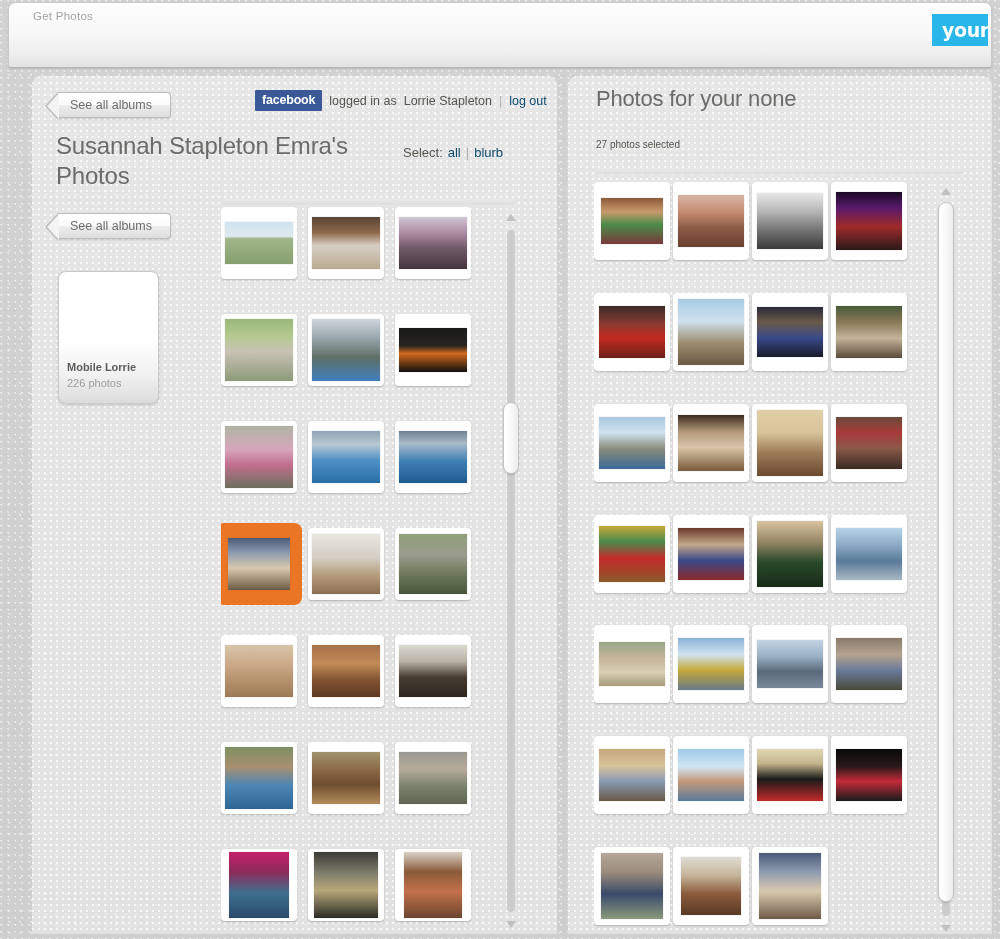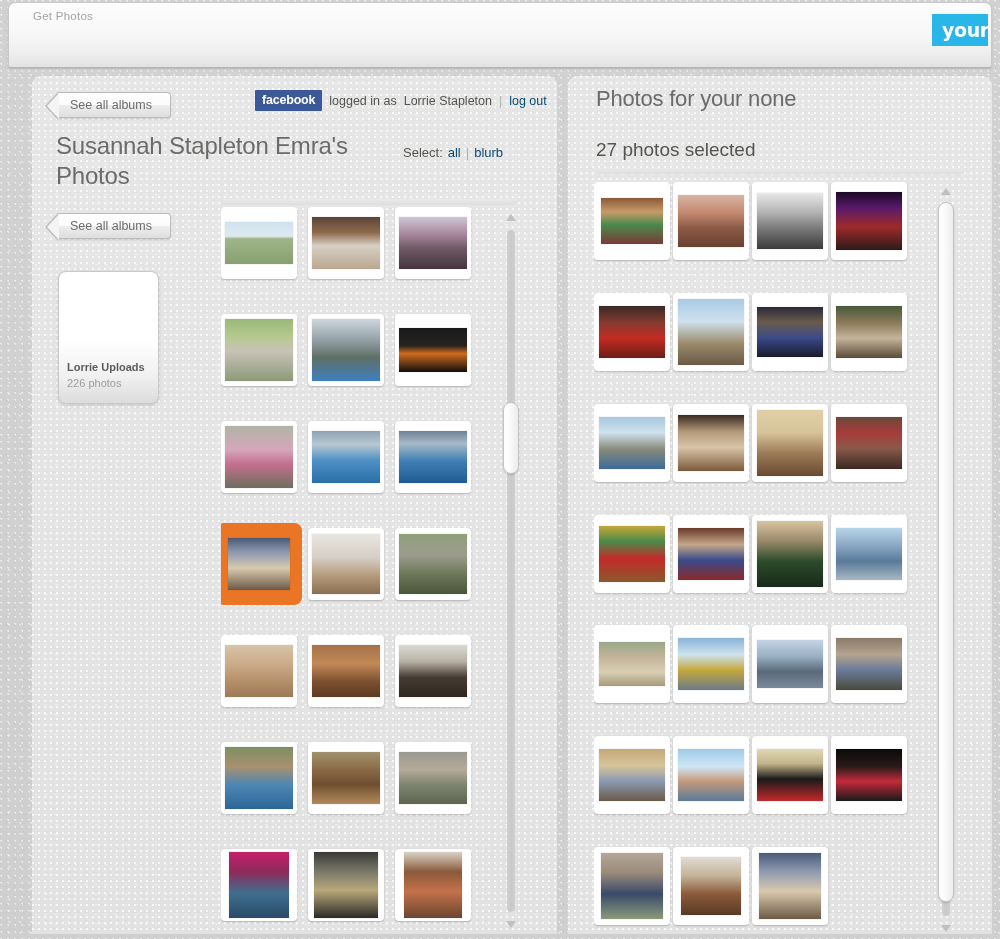--- a/index.html
+++ b/index.html
@@ -346,21 +346,21 @@
 <div id="select-row">
   <span>Select:</span>
   <span class="link-blue">all</span>
   <span class="sep">|</span>
   <span class="link-blue">blurb</span>
 </div>
 
 <div id="see-all-albums-side" class="arrow-button">See all albums</div>
 
 <div id="album-card">
-  <div id="album-card-name">Lorrie Uploads</div>
+  <div id="album-card-name">Mobile Lorrie</div>
   <div id="album-card-count">226 photos</div>
 </div>
 
 <div id="left-rule" class="hrule"></div>
 <div id="left-grid" class="grid">
     <div class="thumb" title="Waterfront park with lawn and sailboats">
       <div class="pic" style="width: 68px; height: 42px; background-image: linear-gradient(rgb(207, 227, 239) 0%, rgb(223, 233, 239) 34%, rgb(159, 181, 138) 40%, rgb(135, 160, 110) 100%);"></div>
     </div>
     <div class="thumb" title="Ice bucket challenge buckets on deck">
       <div class="pic" style="width: 68px; height: 52px; background-image: linear-gradient(rgb(90, 68, 56) 0%, rgb(142, 106, 76) 30%, rgb(216, 207, 196) 55%, rgb(185, 168, 144) 100%);"></div>
@@ -428,21 +428,21 @@
   <div class="arrow-up"></div>
   <div class="track"></div>
   <div class="thumbgrip"></div>
   <div class="arrow-down"></div>
 </div>
 
 <div id="right-panel" class="noise-panel"></div>
 
 <div style="position:absolute;left:596px;top:86px;font-size:22px;color:#6b6b69;letter-spacing:-0.2px;">Photos for your none</div>
 
-<div style="position:absolute;left:596px;top:139px;font-size:19px;color:#55554f;">27 photos selected</div>
+<div style="position:absolute;left:596px;top:139px;font-size:10px;color:#55554f;">27 photos selected</div>
 
 <div id="right-rule" class="hrule"></div>
 <div id="right-grid" class="grid">
     <div class="thumb" title="Children at a craft table">
       <div class="pic" style="width: 62px; height: 46px; background-image: linear-gradient(rgb(138, 90, 58) 0%, rgb(200, 154, 106) 30%, rgb(74, 138, 74) 58%, rgb(122, 58, 58) 100%);"></div>
     </div>
     <div class="thumb" title="Child holding a plate of food">
       <div class="pic" style="width: 66px; height: 52px; background-image: linear-gradient(rgb(216, 180, 164) 0%, rgb(196, 138, 112) 34%, rgb(138, 90, 70) 64%, rgb(106, 64, 48) 100%);"></div>
     </div>
     <div class="thumb" title="Black and white vintage photo of two people">

